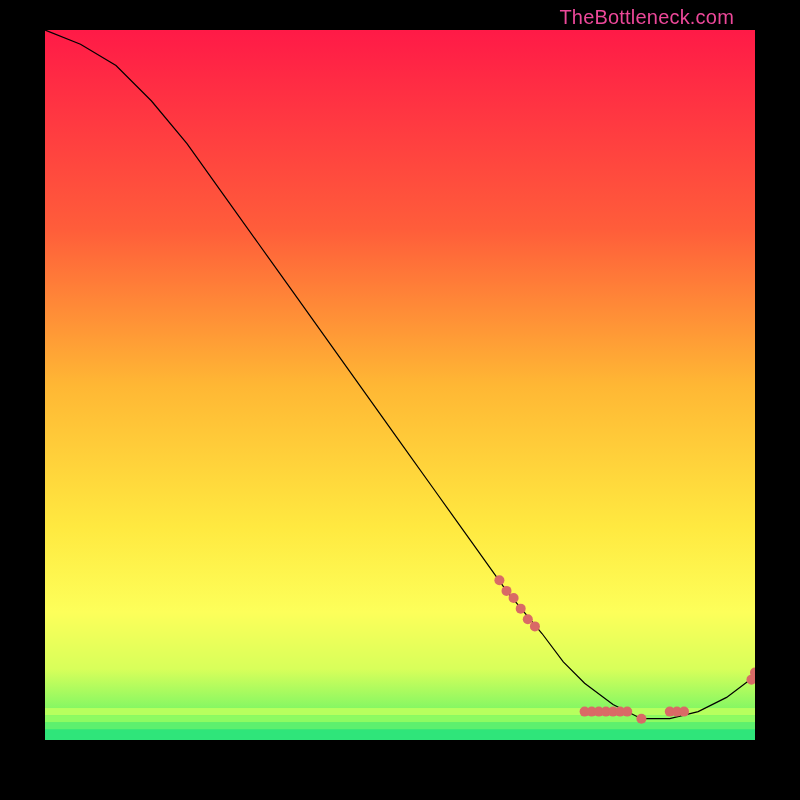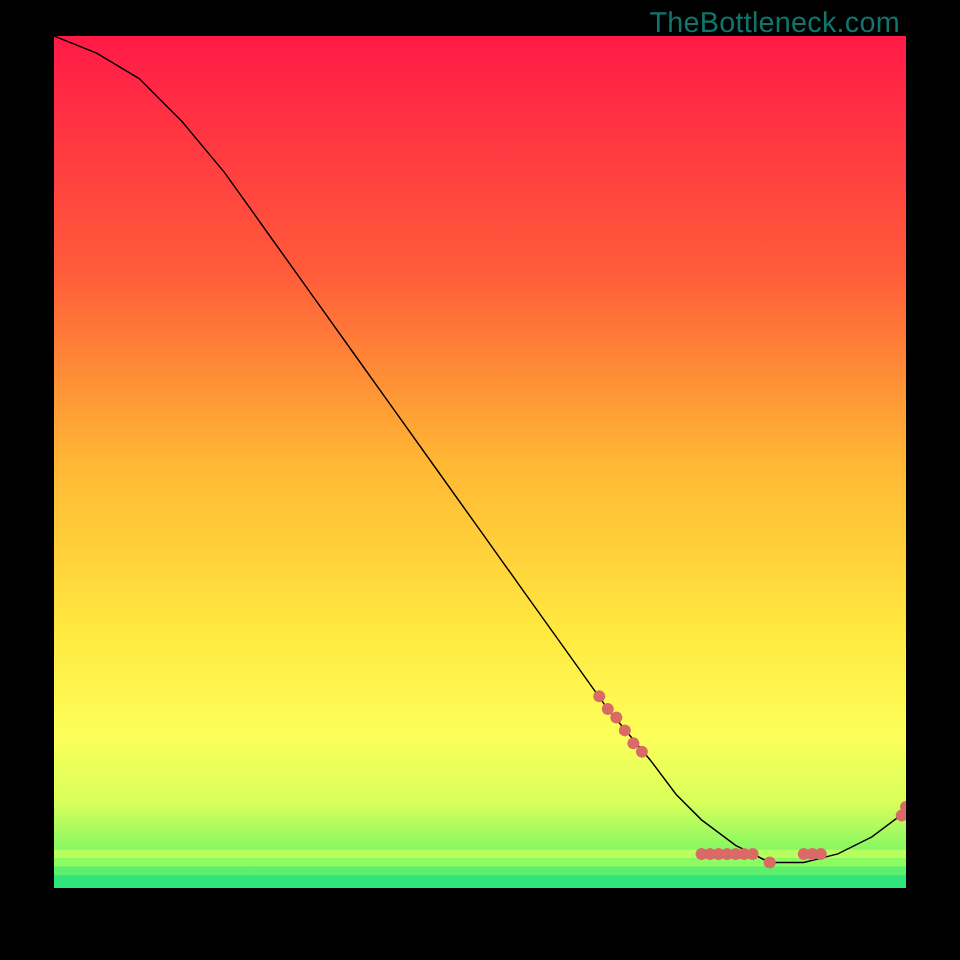--- a/index.html
+++ b/index.html
@@ -1,18 +1,18 @@
 <!DOCTYPE html>
 <html><head>
 <meta charset="utf-8">
 <style>
   html,body{margin:0;padding:0;background:#000;width:800px;height:800px;overflow:hidden;font-family:Arial,Helvetica,sans-serif}
   .frame{position:absolute;left:0;top:0;width:800px;height:800px;background:#000}
   .plot{position:absolute;left:45px;top:30px;width:710px;height:710px}
-  .watermark{position:absolute;right:50px;top:6px;color:#0f766e;font-size:24px;letter-spacing:.2px}
+  .watermark{position:absolute;right:66px;top:6px;color:#ec4899;font-size:20px;letter-spacing:.2px}
   svg{display:block}
 </style>
 </head>
 <body>
 <div class="frame">
 
   <div class="watermark">TheBottleneck.com</div>
 
   <div class="plot">
     <svg id="chart-svg" width="710" height="710" viewBox="0 0 710 710">

